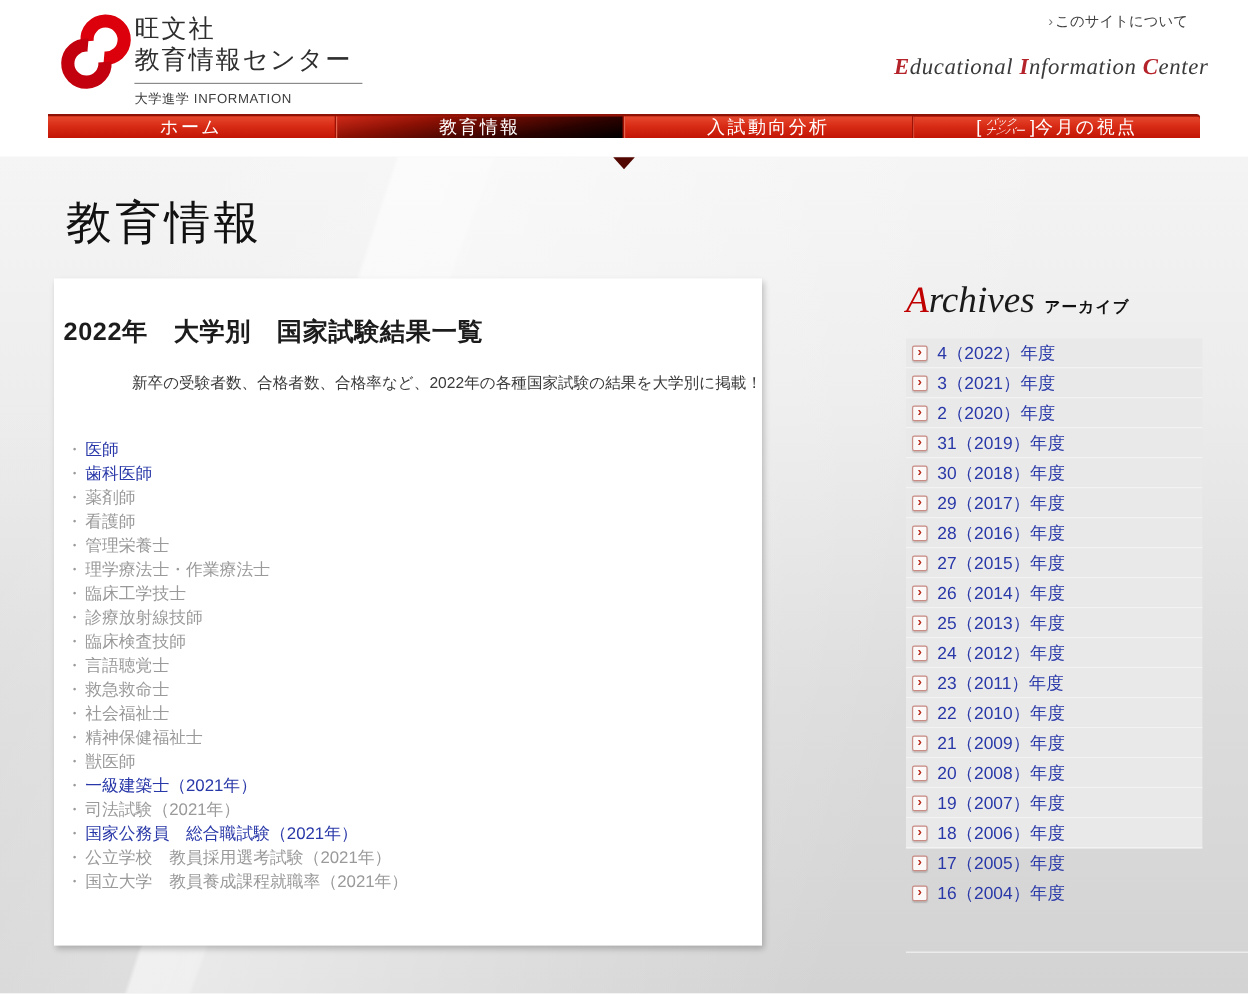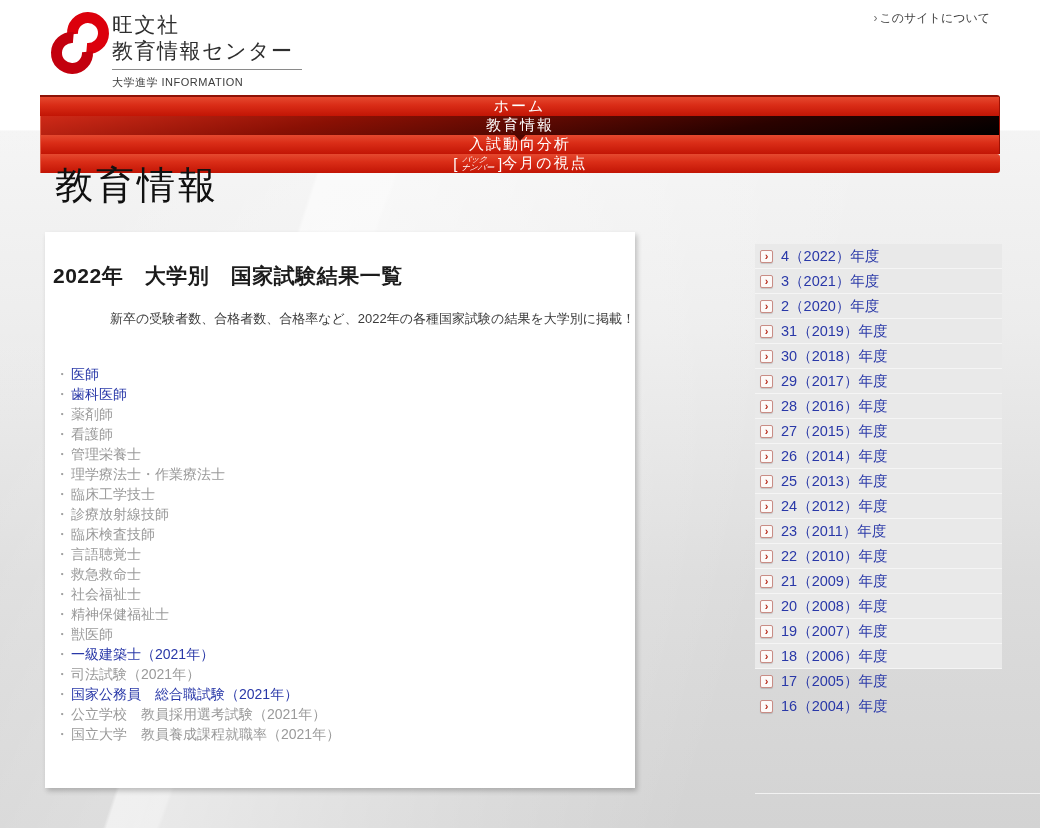--- a/index.html
+++ b/index.html
@@ -28,21 +28,21 @@
 
   .about-link{ position:absolute; right:50px; top:10px; font-size:12px; color:#3f3f3f; cursor:pointer; }
   .about-link .arr{ color:#777; margin-right:2px; }
 
   .tagline{ position:absolute; right:33px; top:46px; font-family:"Liberation Serif","DejaVu Serif",serif;
     font-style:italic; font-size:19px; color:#3a3a3a; letter-spacing:0.5px; }
   .tagline .cap{ color:#b5232a; font-weight:bold; }
 
   
   .navbar{ position:absolute; left:40px; top:95px; width:960px; height:20px; display:flex;
-    border-top:2px solid #8e1206; background:#c41607; border-radius:0 3px 0 0;flex-direction:column; }
+    border-top:2px solid #8e1206; background:#c41607; border-radius:0 3px 0 0; }
   .nav-tab{ flex:1; display:flex; align-items:center; justify-content:center; color:#fff;
     font-size:15px; letter-spacing:2px; cursor:pointer;
     background:linear-gradient(180deg,#e5492f 0%,#da2d17 42%,#c21505 100%);
     border-right:1px solid #9e1205; border-left:1px solid #e2624b; }
   .nav-tab:first-child{ border-left:none; }
   .nav-tab:last-child{ border-right:none; border-radius:0 3px 3px 0; }
   .nav-tab.active{
     background:linear-gradient(170deg,#cf2a18 0%,#8a1004 30%,#2a0200 72%,#000000 100%); }
   .nav-small{ display:inline-block; font-size:8px; line-height:8px; letter-spacing:0;
     font-style:italic; margin:0 4px; transform:skewX(-8deg); }
@@ -106,20 +106,21 @@
         <div class="logo-line">教育情報センター</div>
         <div class="logo-rule"></div>
         <div class="logo-sub">大学進学 INFORMATION</div>
       </div>
     </div>
 
     <div class="about-link">
       <span class="arr">›</span><span>このサイトについて</span>
     </div>
 
+    <div class="tagline"><span class="cap">E</span><span>ducational </span><span class="cap">I</span><span>nformation </span><span class="cap">C</span><span>enter</span></div>
   </div>
 
   <nav class="navbar">
       <div class="nav-tab">
         <span>ホーム</span>
       </div>
       <div class="nav-tab active">
         <span>教育情報</span>
       </div>
       <div class="nav-tab">
@@ -213,20 +214,23 @@
           <span class="lbl">公立学校　教員採用選考試験（2021年）</span>
         </li>
         <li>
           <span class="bullet">・</span>
           <span class="lbl">国立大学　教員養成課程就職率（2021年）</span>
         </li>
       </ul>
   </section>
 
   <aside class="sidebar">
+    <div class="archives-head">
+      <span class="cap">A</span><span>rchives</span><span class="archives-ja">アーカイブ</span>
+    </div>
     <ul class="archive-list">
         <li>
           <span class="arch-icon">›</span>
           <span class="arch-label">4（2022）年度</span>
         </li>
         <li>
           <span class="arch-icon">›</span>
           <span class="arch-label">3（2021）年度</span>
         </li>
         <li>

